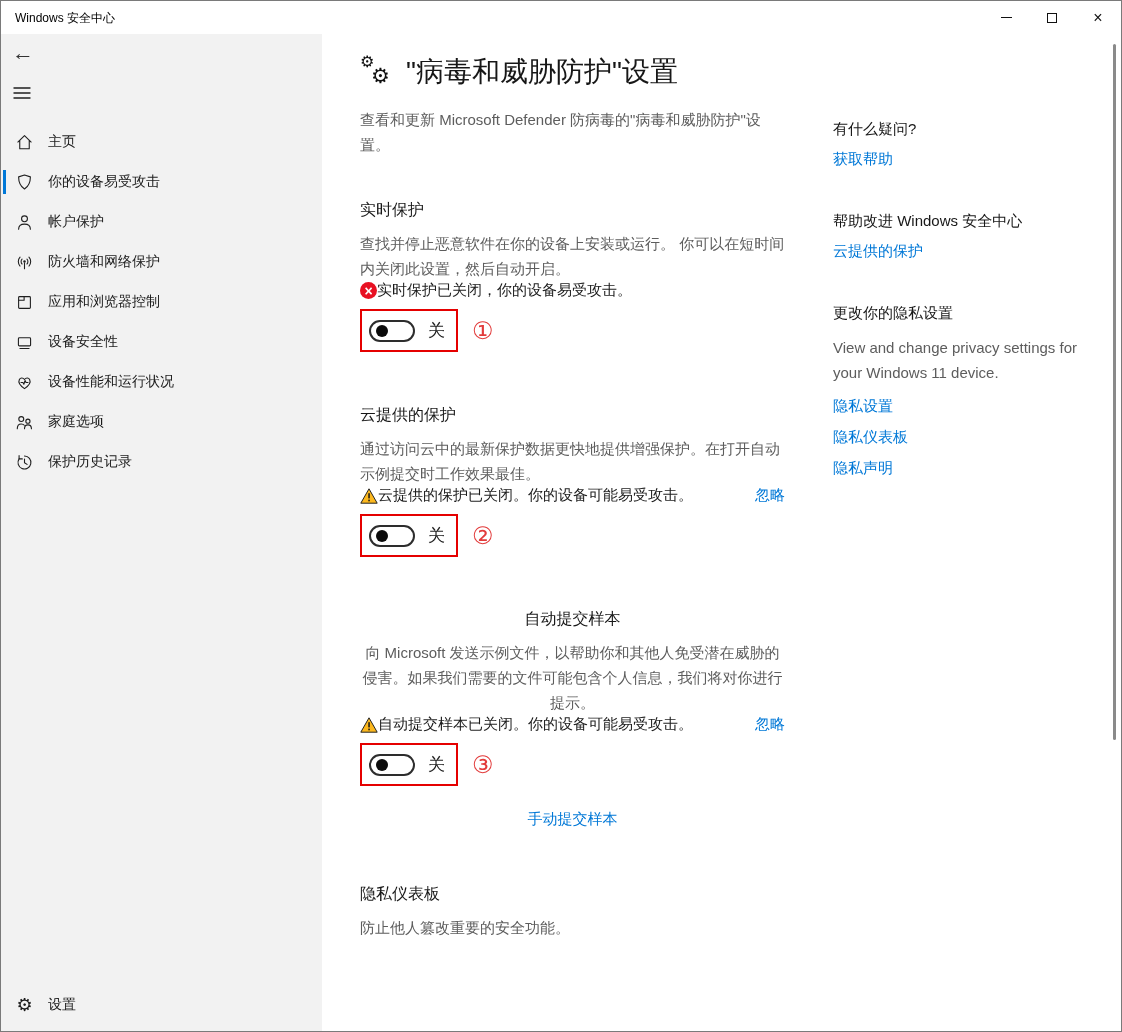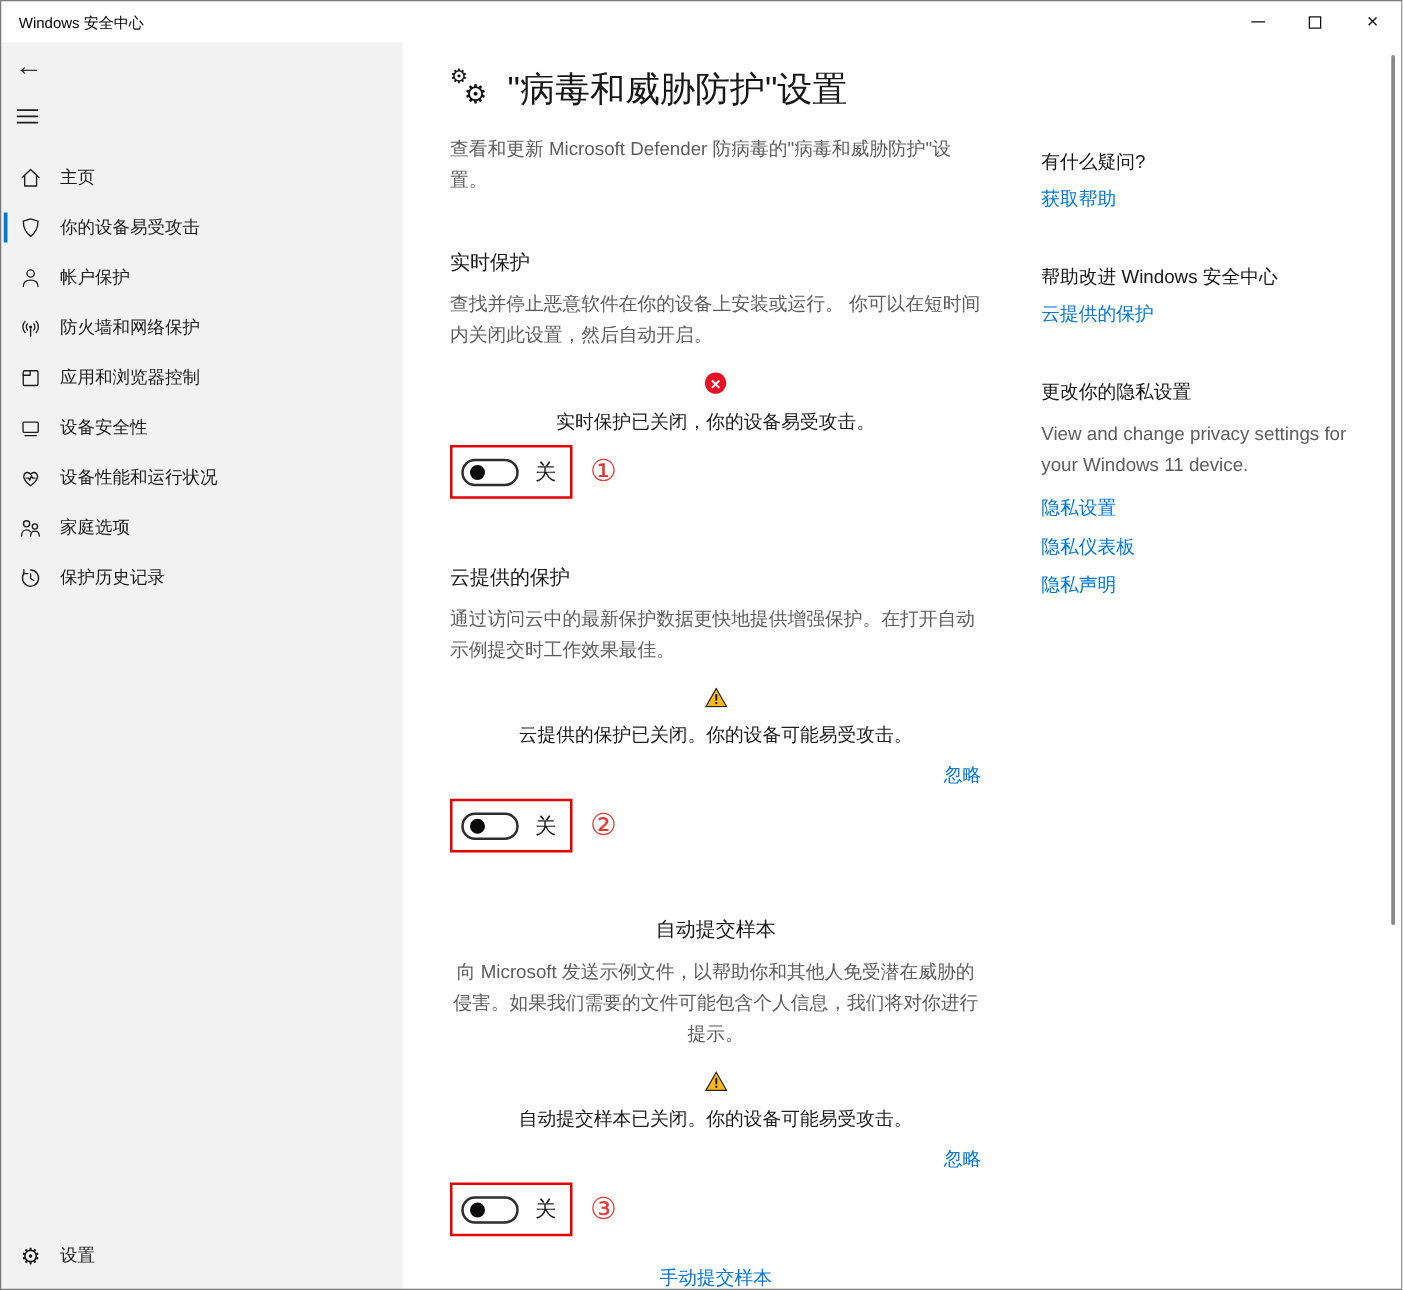--- a/index.html
+++ b/index.html
@@ -42,21 +42,21 @@
   .gears .g2 { position:absolute; left:11px; top:11px; font-size:21px; line-height:1; color:#111; }
   .page-title { font-size:28px; font-weight:400; color:#171717; line-height:36px; }
   .subtitle { margin-top:15px; font-size:15px; color:#5d5d5d; line-height:25px; width:425px; }
 
   .section h2 { font-size:16px; font-weight:400; color:#171717; }
   .sec1 { margin-top:43px; }
   .sec2 { margin-top:53px; }
   .sec3 { margin-top:52px;text-align:center; }
   .sec4 { margin-top:55px; }
   .desc { margin-top:10px; font-size:15px; color:#5d5d5d; line-height:25px; }
-  .status-row { margin-top:17px; display:flex; align-items:center; gap:13px; font-size:15px; color:#1b1b1b;flex-direction:column; }
+  .status-row { display:flex; align-items:center; font-size:15px; color:#1b1b1b; }
   .icon-error { width:17px; height:17px; border-radius:50%; background:#e81123; color:#fff; display:flex; align-items:center; justify-content:center; flex:0 0 17px; }
   .icon-error::before { content:"\00D7"; font-size:14px; font-weight:bold; line-height:1; }
   .ignore-link { margin-left:auto; color:#0078d7; cursor:pointer; }
   .toggle-row { margin-top:9px; display:flex; align-items:center; }
   .toggle-box { display:inline-flex; align-items:center; border:2px solid #e50000; padding:8px 11px 8px 7px; }
   .toggle { width:46px; height:22px; border:2px solid #2d2d2d; border-radius:12px; position:relative; background:#fff; cursor:pointer; }
   .knob { position:absolute; left:5px; top:3px; width:12px; height:12px; border-radius:50%; background:#0b0b0b; }
   .toggle-label { font-size:17px; color:#1a1a1a; margin-left:13px; }
   .annotation { font-size:24px; color:#e23b3b; margin-left:14px; line-height:1; }
   .sec-link { display:inline-block; margin-top:24px; font-size:15px; color:#0078d7; cursor:pointer; }

